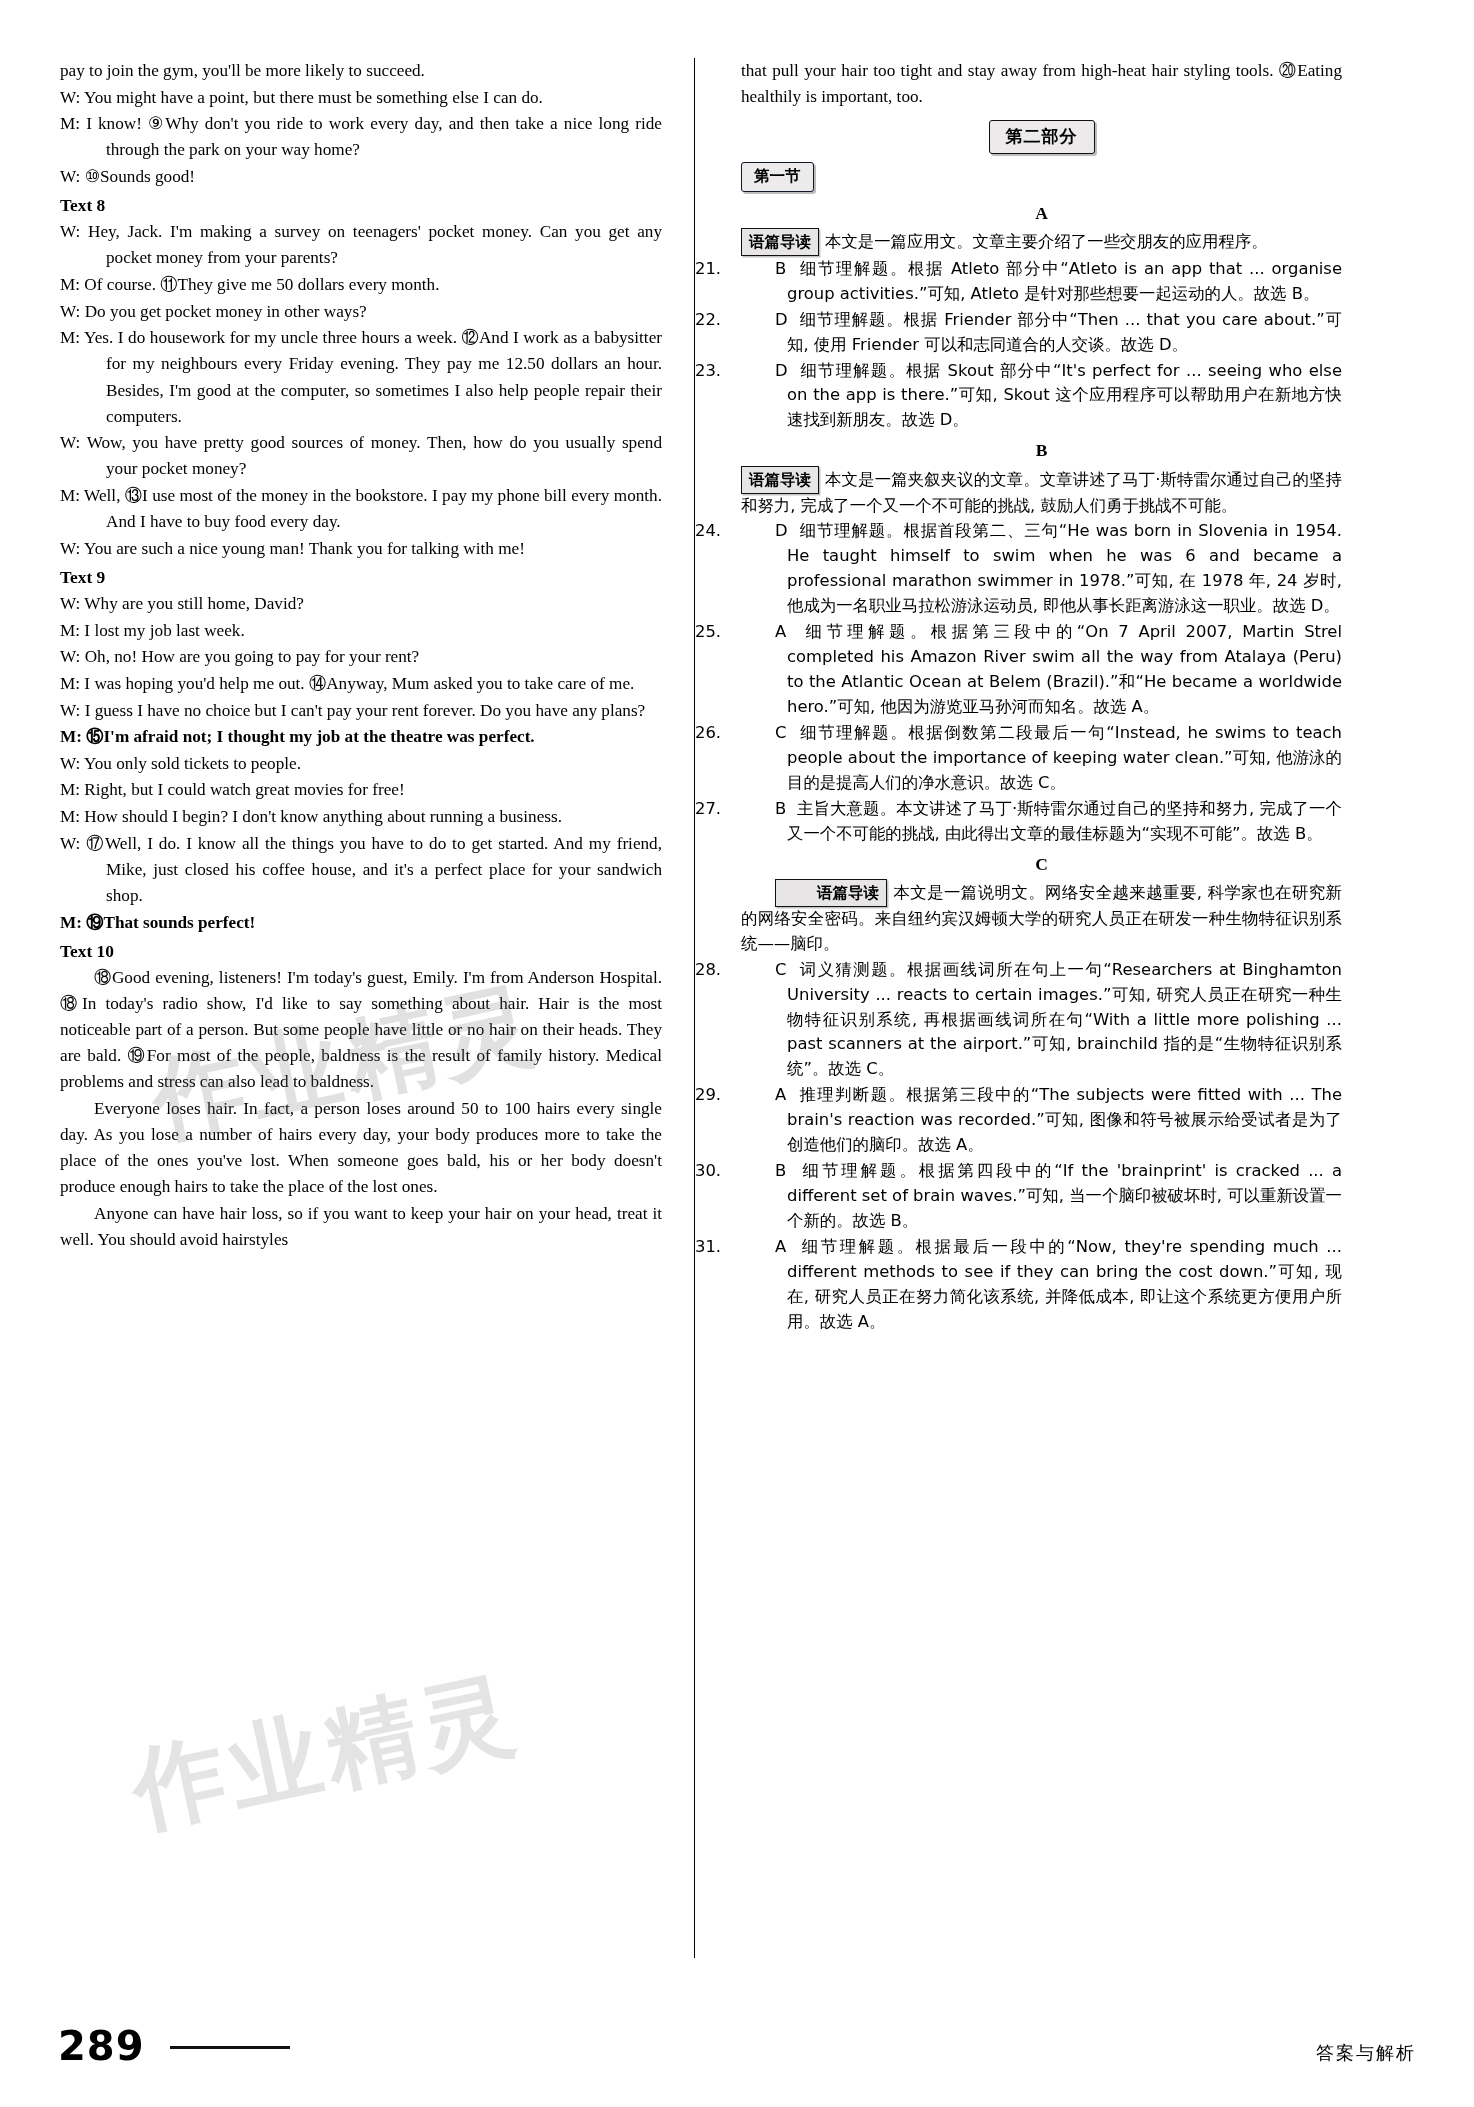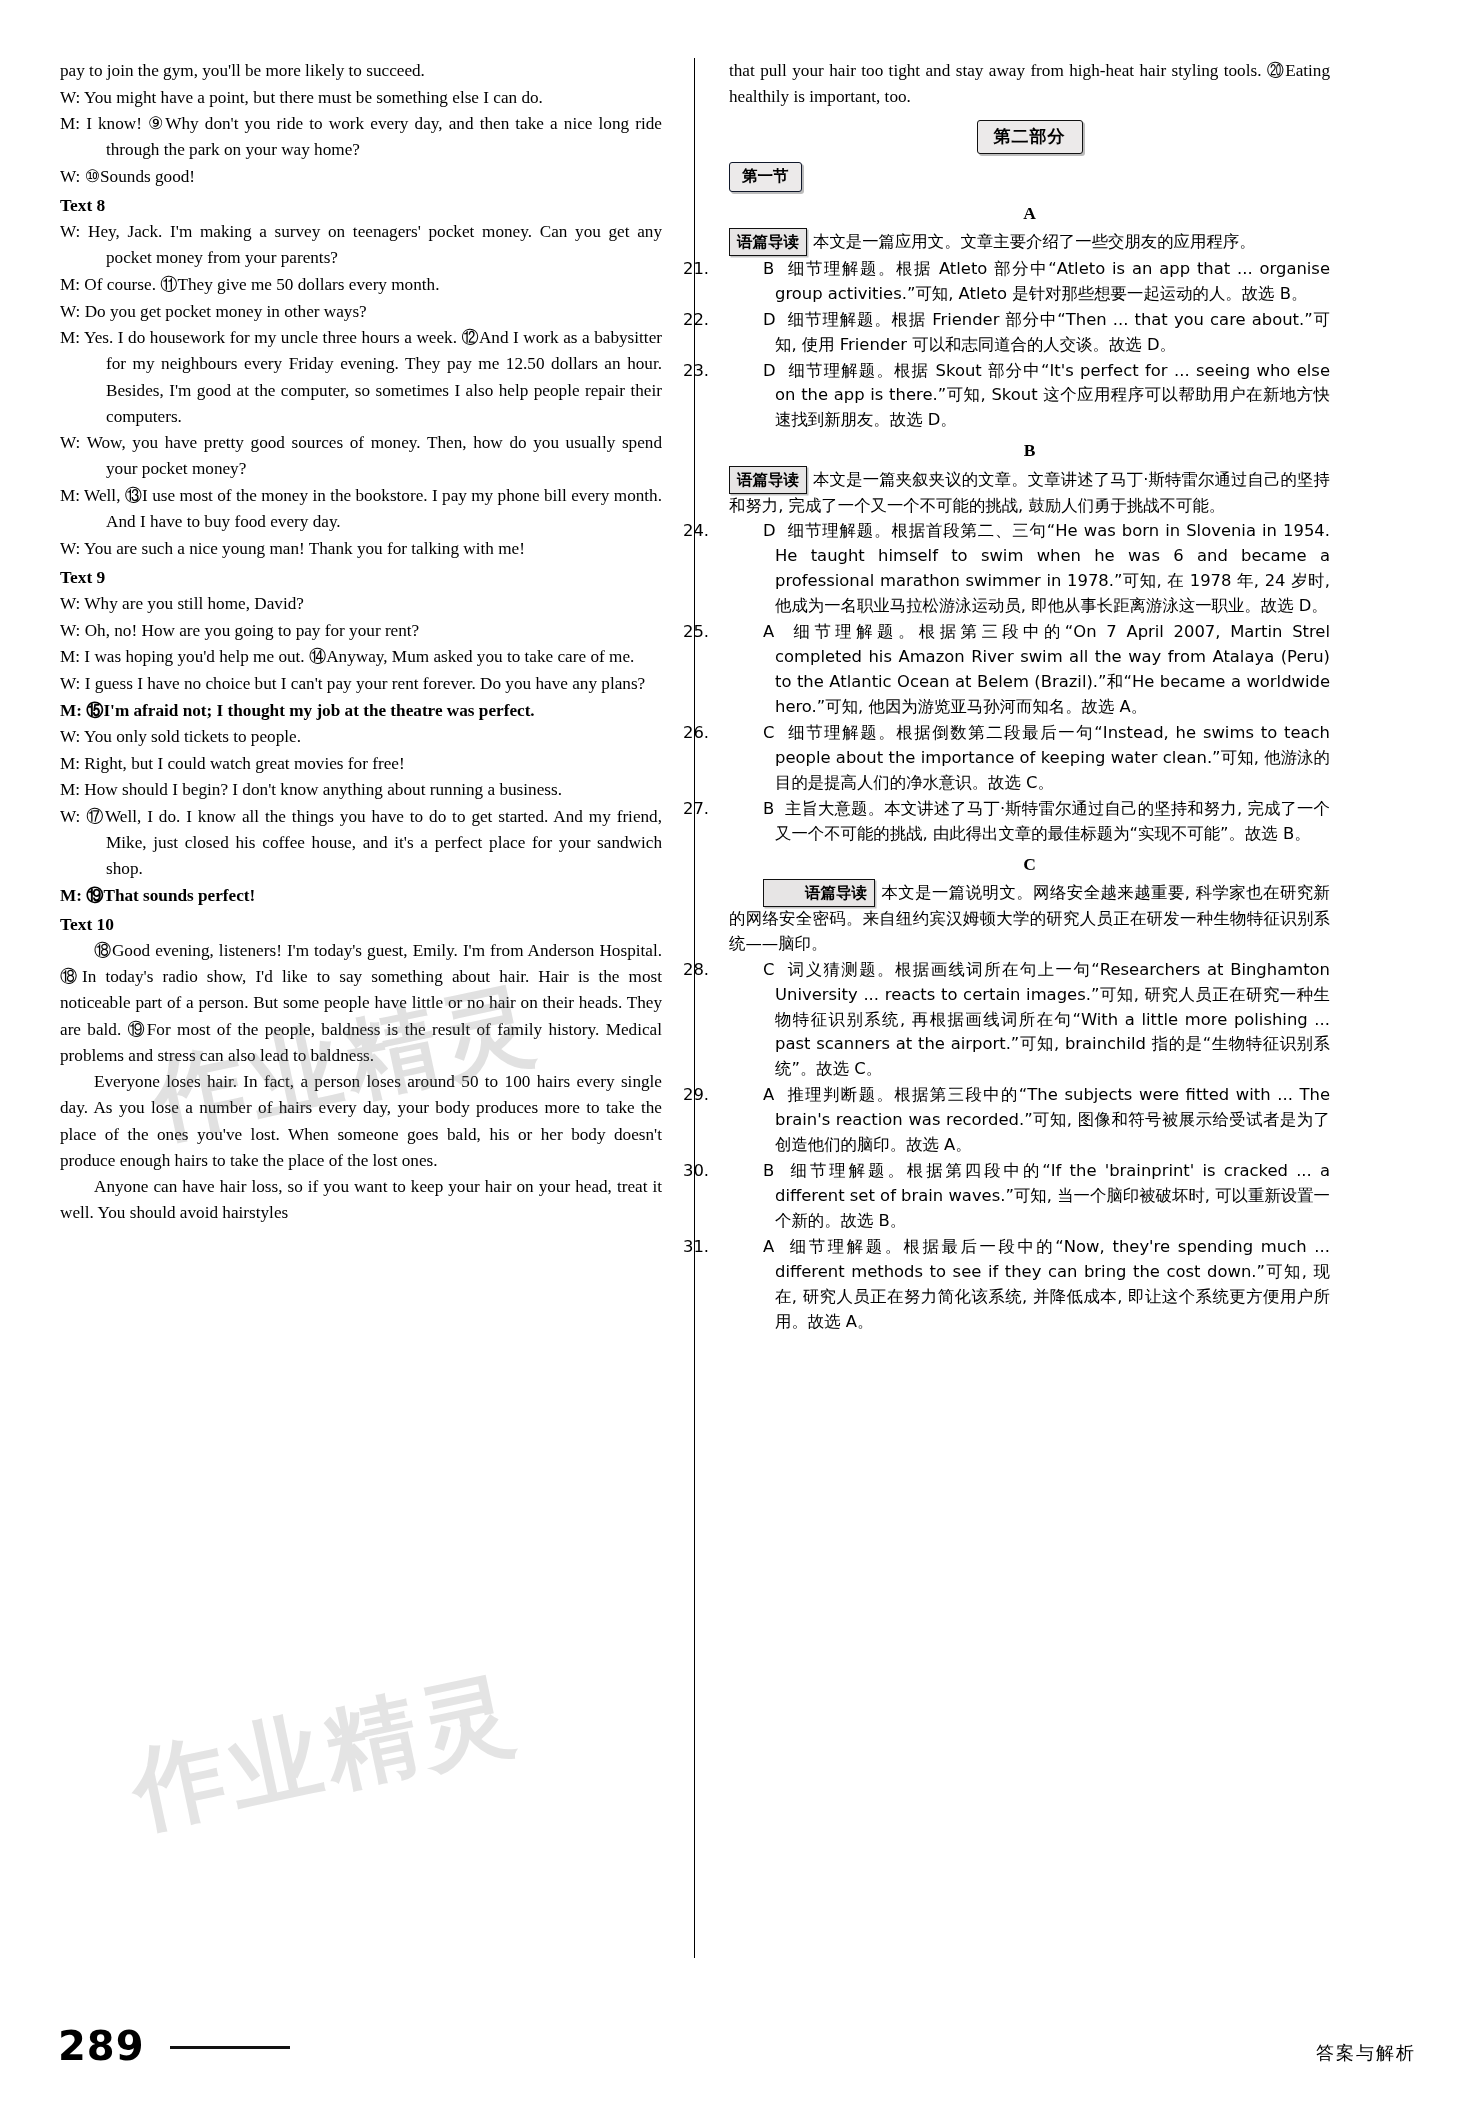--- a/index.html
+++ b/index.html
@@ -11,21 +11,21 @@
     overflow:hidden;
   }
   .page {
     position:absolute; inset:0;
     padding:58px 60px 40px 60px;
     box-sizing:border-box;
   }
   .columns {
     display:flex;
     height:1900px;
-    gap:0;
+    gap:12px;
   }
   .col {
     width:635px;
     box-sizing:border-box;
     font-size:17.2px;
     line-height:1.52;
   }
   .col.left { padding-right:32px; border-right:1px solid #000; }
   .col.right { padding-left:34px; }
 
@@ -164,20 +164,21 @@
       <p class="en hang2">W: Hey, Jack. I'm making a survey on teenagers' pocket money. Can you get any pocket money from your parents?</p>
       <p class="en hang2">M: Of course. ⑪They give me 50 dollars every month.</p>
       <p class="en hang2">W: Do you get pocket money in other ways?</p>
       <p class="en hang2">M: Yes. I do housework for my uncle three hours a week. ⑫And I work as a babysitter for my neighbours every Friday evening. They pay me 12.50 dollars an hour. Besides, I'm good at the computer, so sometimes I also help people repair their computers.</p>
       <p class="en hang2">W: Wow, you have pretty good sources of money. Then, how do you usually spend your pocket money?</p>
       <p class="en hang2">M: Well, ⑬I use most of the money in the bookstore. I pay my phone bill every month. And I have to buy food every day.</p>
       <p class="en hang2">W: You are such a nice young man! Thank you for talking with me!</p>
 
       <p class="en texthdr">Text 9</p>
       <p class="en hang2">W: Why are you still home, David?</p>
+      <p class="en hang2">M: I lost my job last week.</p>
       <p class="en hang2">W: Oh, no! How are you going to pay for your rent?</p>
       <p class="en hang2">M: I was hoping you'd help me out. ⑭Anyway, Mum asked you to take care of me.</p>
       <p class="en hang2">W: I guess I have no choice but I can't pay your rent forever. Do you have any plans?</p>
       <p class="en hang2 b">M: ⑮I'm afraid not; I thought my job at the theatre was perfect.</p>
       <p class="en hang2">W: You only sold tickets to people.</p>
       <p class="en hang2">M: Right, but I could watch great movies for free!</p>
       <p class="en hang2">M: How should I begin? I don't know anything about running a business.</p>
       <p class="en hang2">W: ⑰Well, I do. I know all the things you have to do to get started. And my friend, Mike, just closed his coffee house, and it's a perfect place for your sandwich shop.</p>
       <p class="en hang2 b">M: ⑲That sounds perfect!</p>
 

